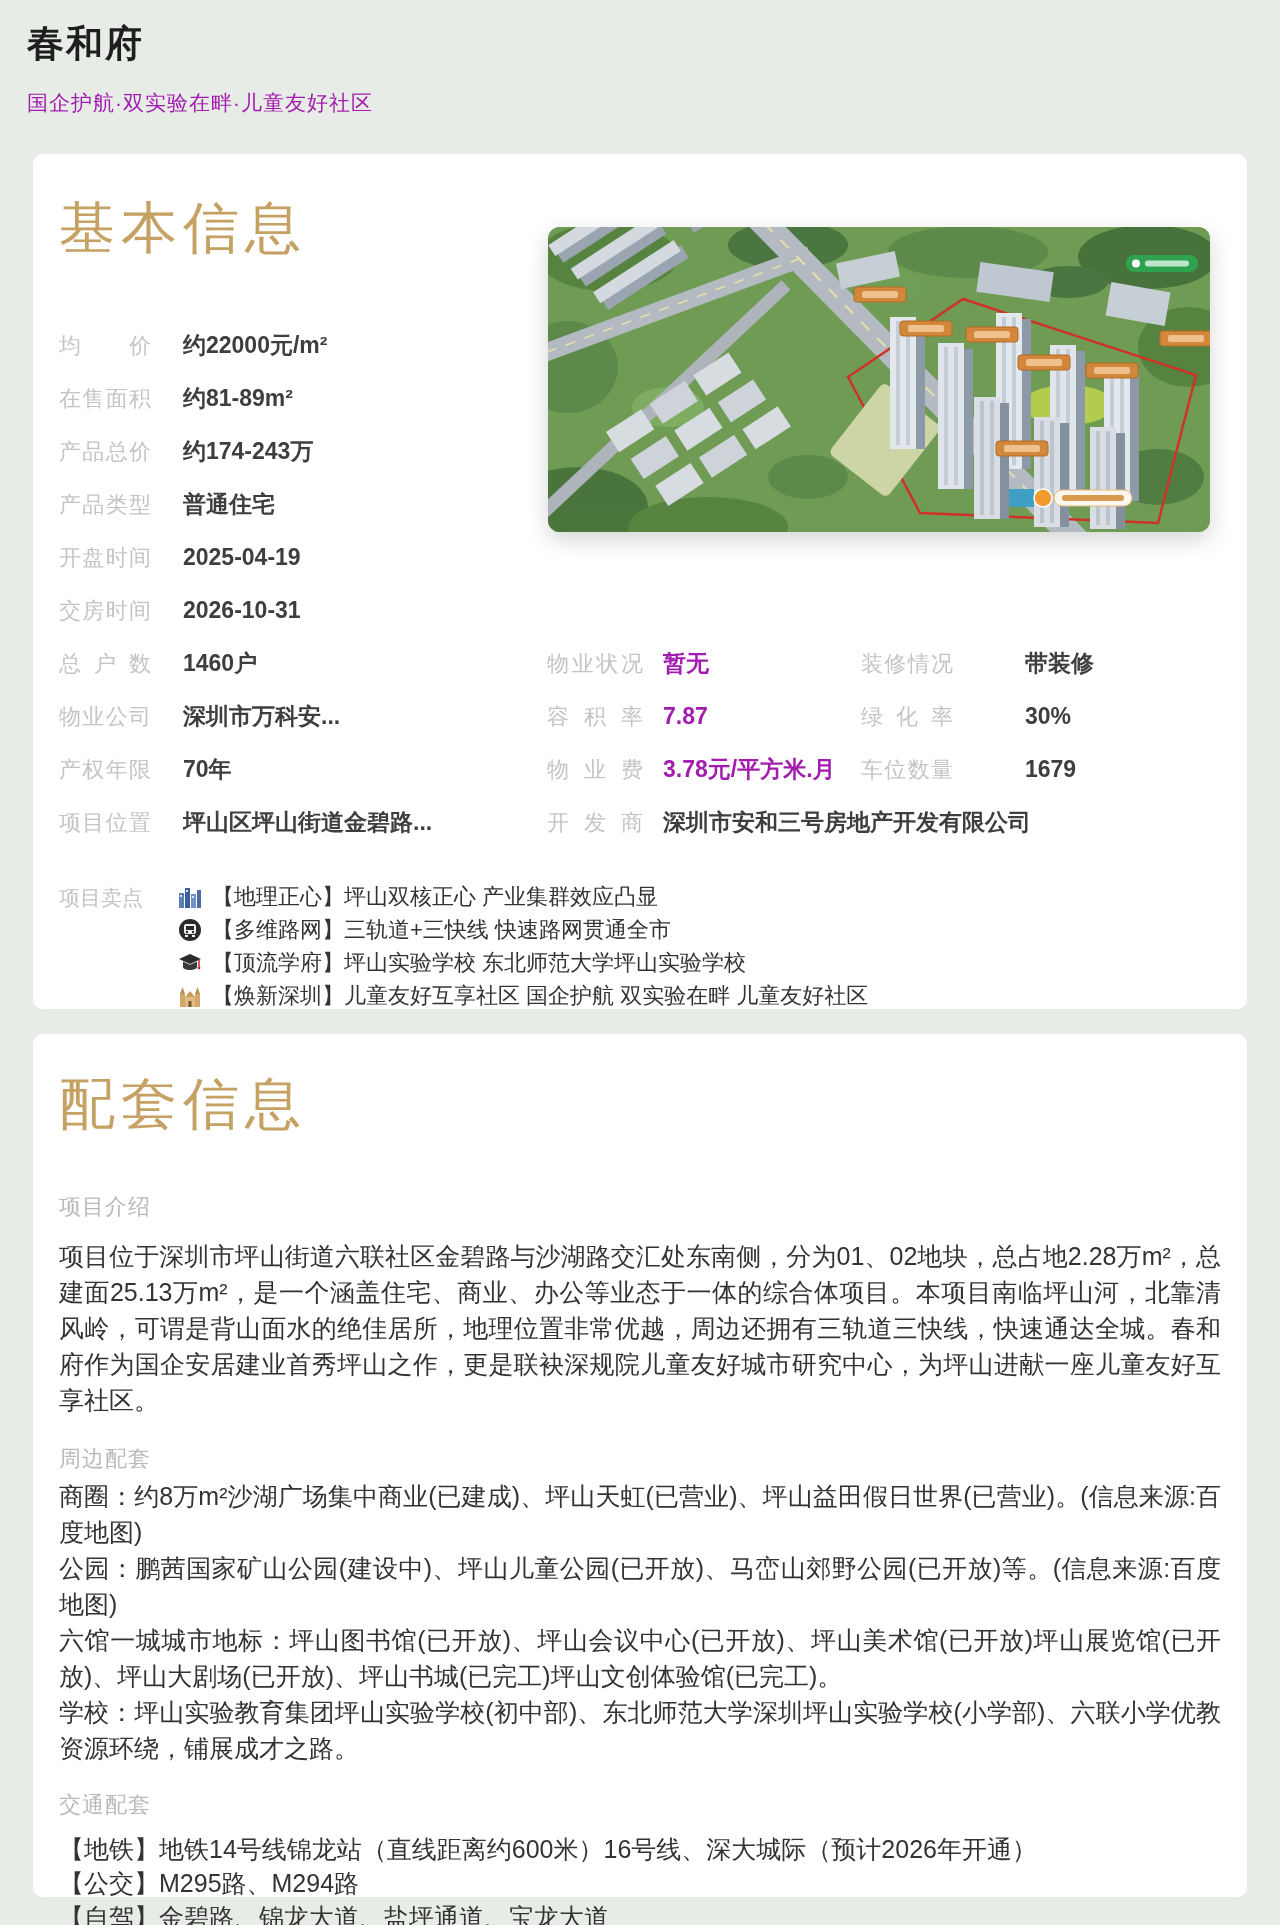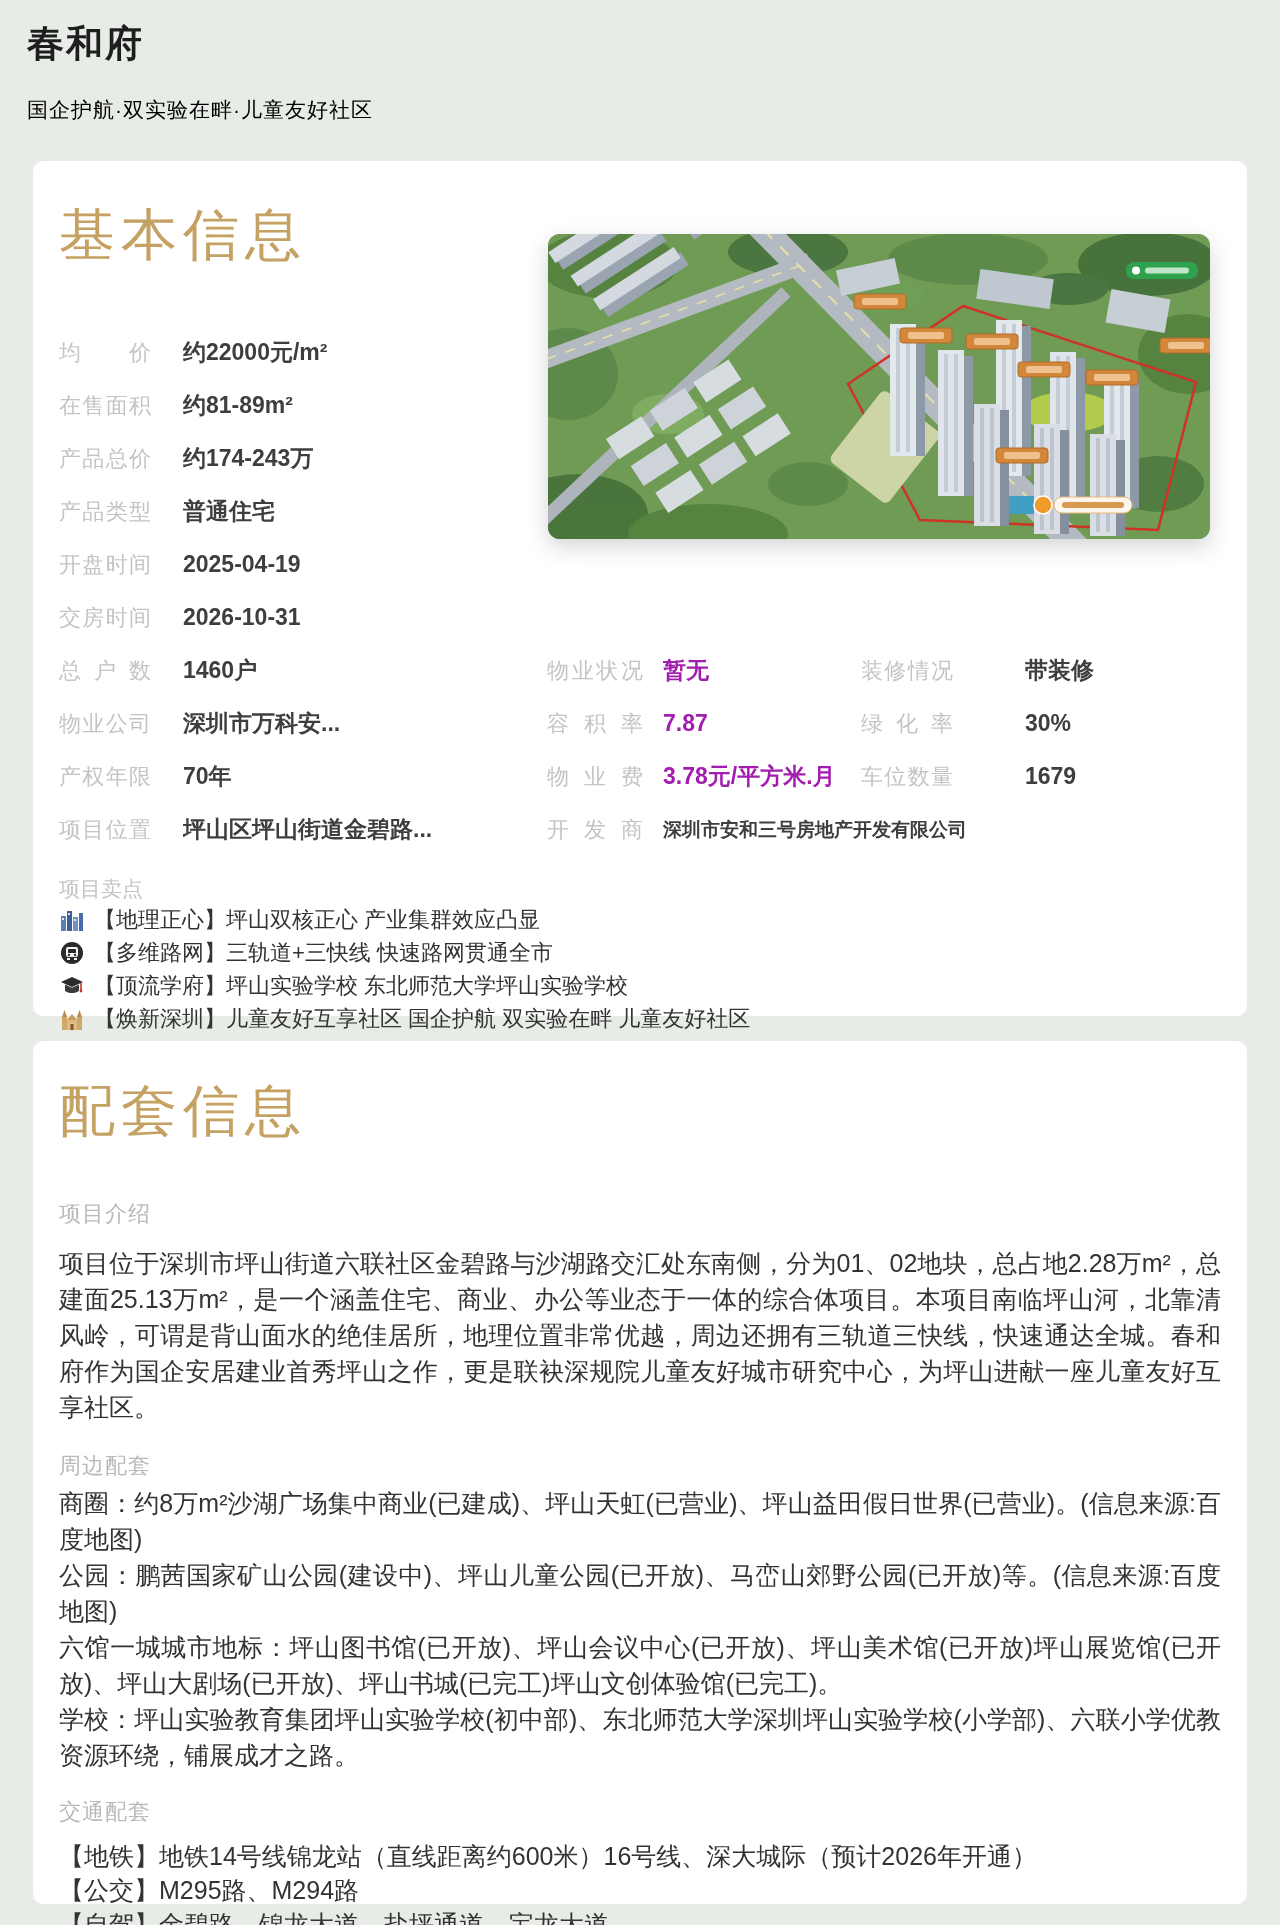--- a/index.html
+++ b/index.html
@@ -6,21 +6,21 @@
   html,body { width:1280px; }
   body {
     height:1925px;
     background:#e8ece7;
     font-family:"Liberation Sans","DejaVu Sans",sans-serif;
     color:#333;
     overflow:hidden;
   }
   .page-header { padding:22px 27px 0 27px; }
   .page-title { font-size:37px; font-weight:bold; color:#1e1e1e; line-height:1.2; letter-spacing:2px; }
-  .page-subtitle { margin-top:31px; font-size:21px; color:#000000; letter-spacing:1px; line-height:25px; }
+  .page-subtitle { margin-top:24px; font-size:21px; color:#a21caf; letter-spacing:1px; line-height:25px; }
 
   .card {
     background:#fff;
     border-radius:10px;
     margin:0 33px;
     width:1214px;
     padding:0 26px;
     position:relative;
   }
   .card-basic { margin-top:39px; height:855px; }
@@ -41,23 +41,23 @@
 
   .info-rows { margin-top:63px; }
   .info-row { height:53px; display:flex; align-items:center; }
   .lbl { color:#c4c4c4; font-size:22px; text-align:justify; text-align-last:justify; flex:none; }
   .lblA { width:92px; margin-right:32px; }
   .valA { width:364px; font-size:23px; color:#3e3e3e; font-weight:600; flex:none; white-space:nowrap; overflow:hidden; }
   .lblB { width:96px; margin-right:20px; }
   .valB { width:198px; font-size:23px; color:#a21caf; font-weight:600; flex:none; white-space:nowrap; }
   .lblC { width:92px; margin-right:72px; }
   .valC { flex:1; font-size:23px; color:#3e3e3e; font-weight:600; white-space:nowrap; }
-  .valWide { flex:1; font-size:19px; color:#3e3e3e; font-weight:600; white-space:nowrap; }
-
-  .selling { display:flex; margin-top:15px;flex-direction:column; }
+  .valWide { flex:1; font-size:23px; color:#3e3e3e; font-weight:600; white-space:nowrap; }
+
+  .selling { display:flex; margin-top:31px; }
   .selling-label { width:92px; margin-right:26px; padding-top:4px; color:#c4c4c4; font-size:21px; flex:none; }
   .bullet { display:flex; align-items:center; height:33px; }
   .bullet-icon { width:26px; height:24px; margin-right:9px; flex:none; display:flex; align-items:center; justify-content:center; }
   .bullet-text { font-size:22px; color:#333; font-weight:500; white-space:nowrap; }
 
   .sub-label { font-size:22px; color:#b9b9b9; letter-spacing:1px; }
   .intro-label { margin-top:60px; }
   .body-text { font-size:25px; line-height:36px; color:#333; font-weight:500; text-align:justify; }
   .intro-text { margin-top:16px; }
   .peripheral-label { margin-top:26px; }

